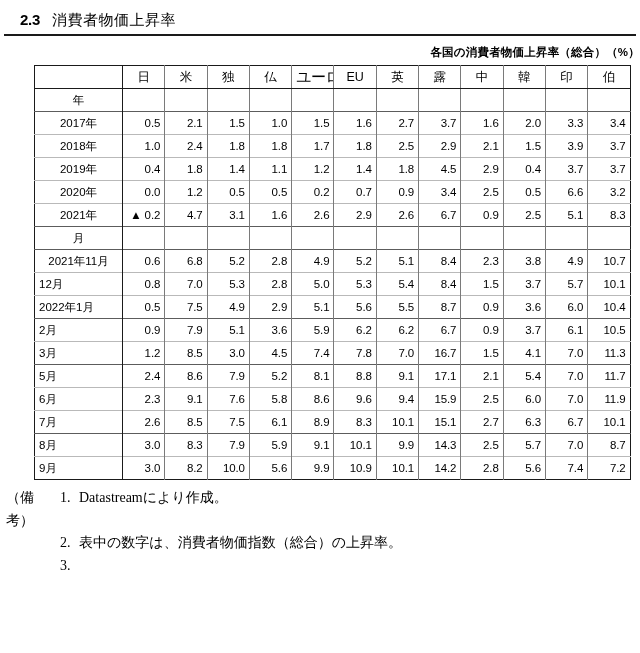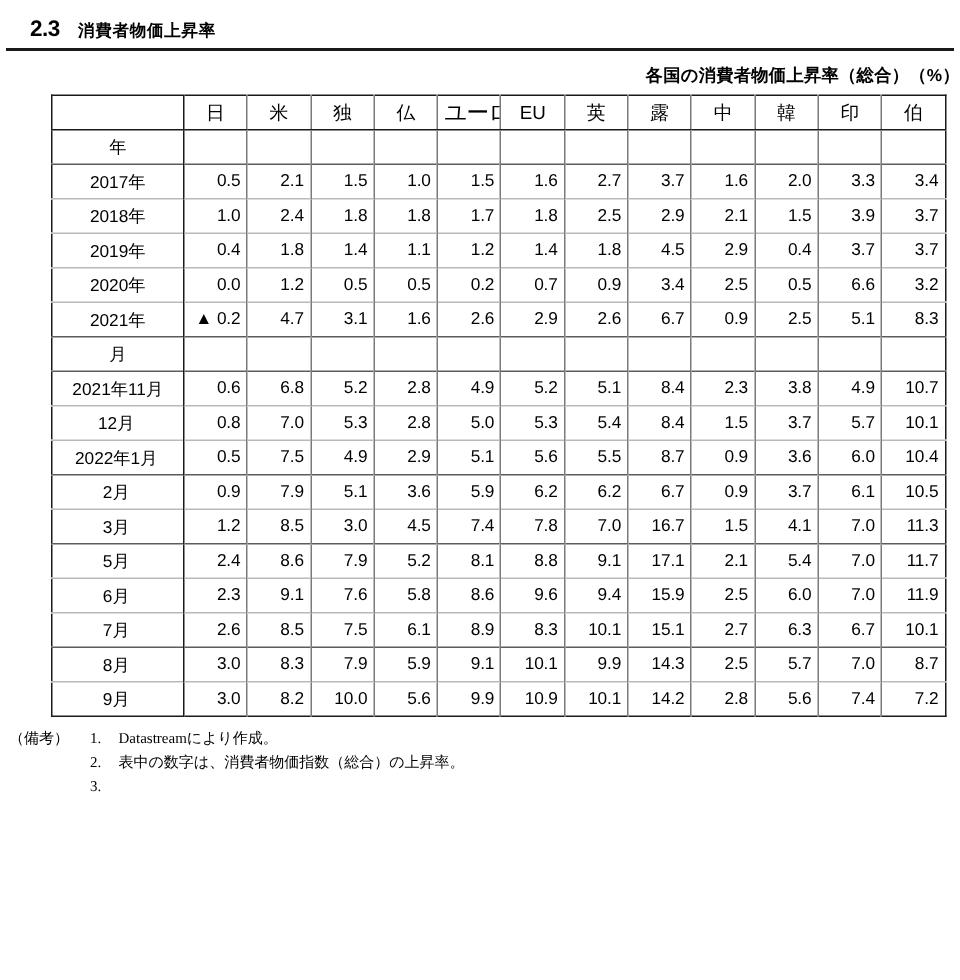--- a/index.html
+++ b/index.html
@@ -23,22 +23,22 @@
     padding: 11px 0 4px 16px;
     border-bottom: 2px solid #1a1a1a;
     margin: 0 4px 0 4px;
   }
   .section-num {
     font-size: 15px;
     font-weight: bold;
     letter-spacing: -0.3px;
   }
   .section-title {
-    font-size: 11px;
-    font-weight: bold;
+    font-size: 15px;
+    font-weight: normal;
     letter-spacing: 0.5px;
   }
 
   
   .table-caption {
     text-align: right;
     font-size: 11.5px;
     font-weight: bold;
     letter-spacing: 0.2px;
     padding: 9px 0 5px 0;
@@ -72,21 +72,21 @@
   
   col.c-label { width: 88px; }
   col.c-data  { width: 42.3px; }
 
   .lbl {
     border-left: none !important;
     border-right: 1.6px solid #1a1a1a;
     text-align: center;
     font-size: 11.5px;
   }
-  .lbl.right { text-align: center; padding-right: 6px; }
+  .lbl.right { text-align: left; padding-right: 6px; }
   .num {
     text-align: right;
     padding-right: 5px;
     font-size: 11.5px;
     letter-spacing: -0.1px;
   }
   .hcell {
     text-align: center;
     font-size: 12.5px;
     height: 25px;
@@ -94,21 +94,21 @@
   .hcell.small { font-size: 15px; letter-spacing: -0.5px; }
   thead tr { border-bottom: 1.5px solid #1a1a1a; }
   thead th { border-bottom: 1.5px solid #1a1a1a; }
 
   
   tr.rule-strong > td { border-top: 1.3px solid #5c5c5c; }
 
   
   .notes {
     font-family: "Liberation Serif", "DejaVu Serif", serif;
-    font-size: 10px;
+    font-size: 14px;
     padding: 7px 4px 0 6px;
     line-height: 1.62;
   }
   .note-row { display: flex; }
   .note-lead { width: 54px; flex: 0 0 54px; }
   .note-idx  { width: 19px; flex: 0 0 19px; }
   .note-txt  { flex: 1 1 auto; }
 </style>
 </head>
 <body>

